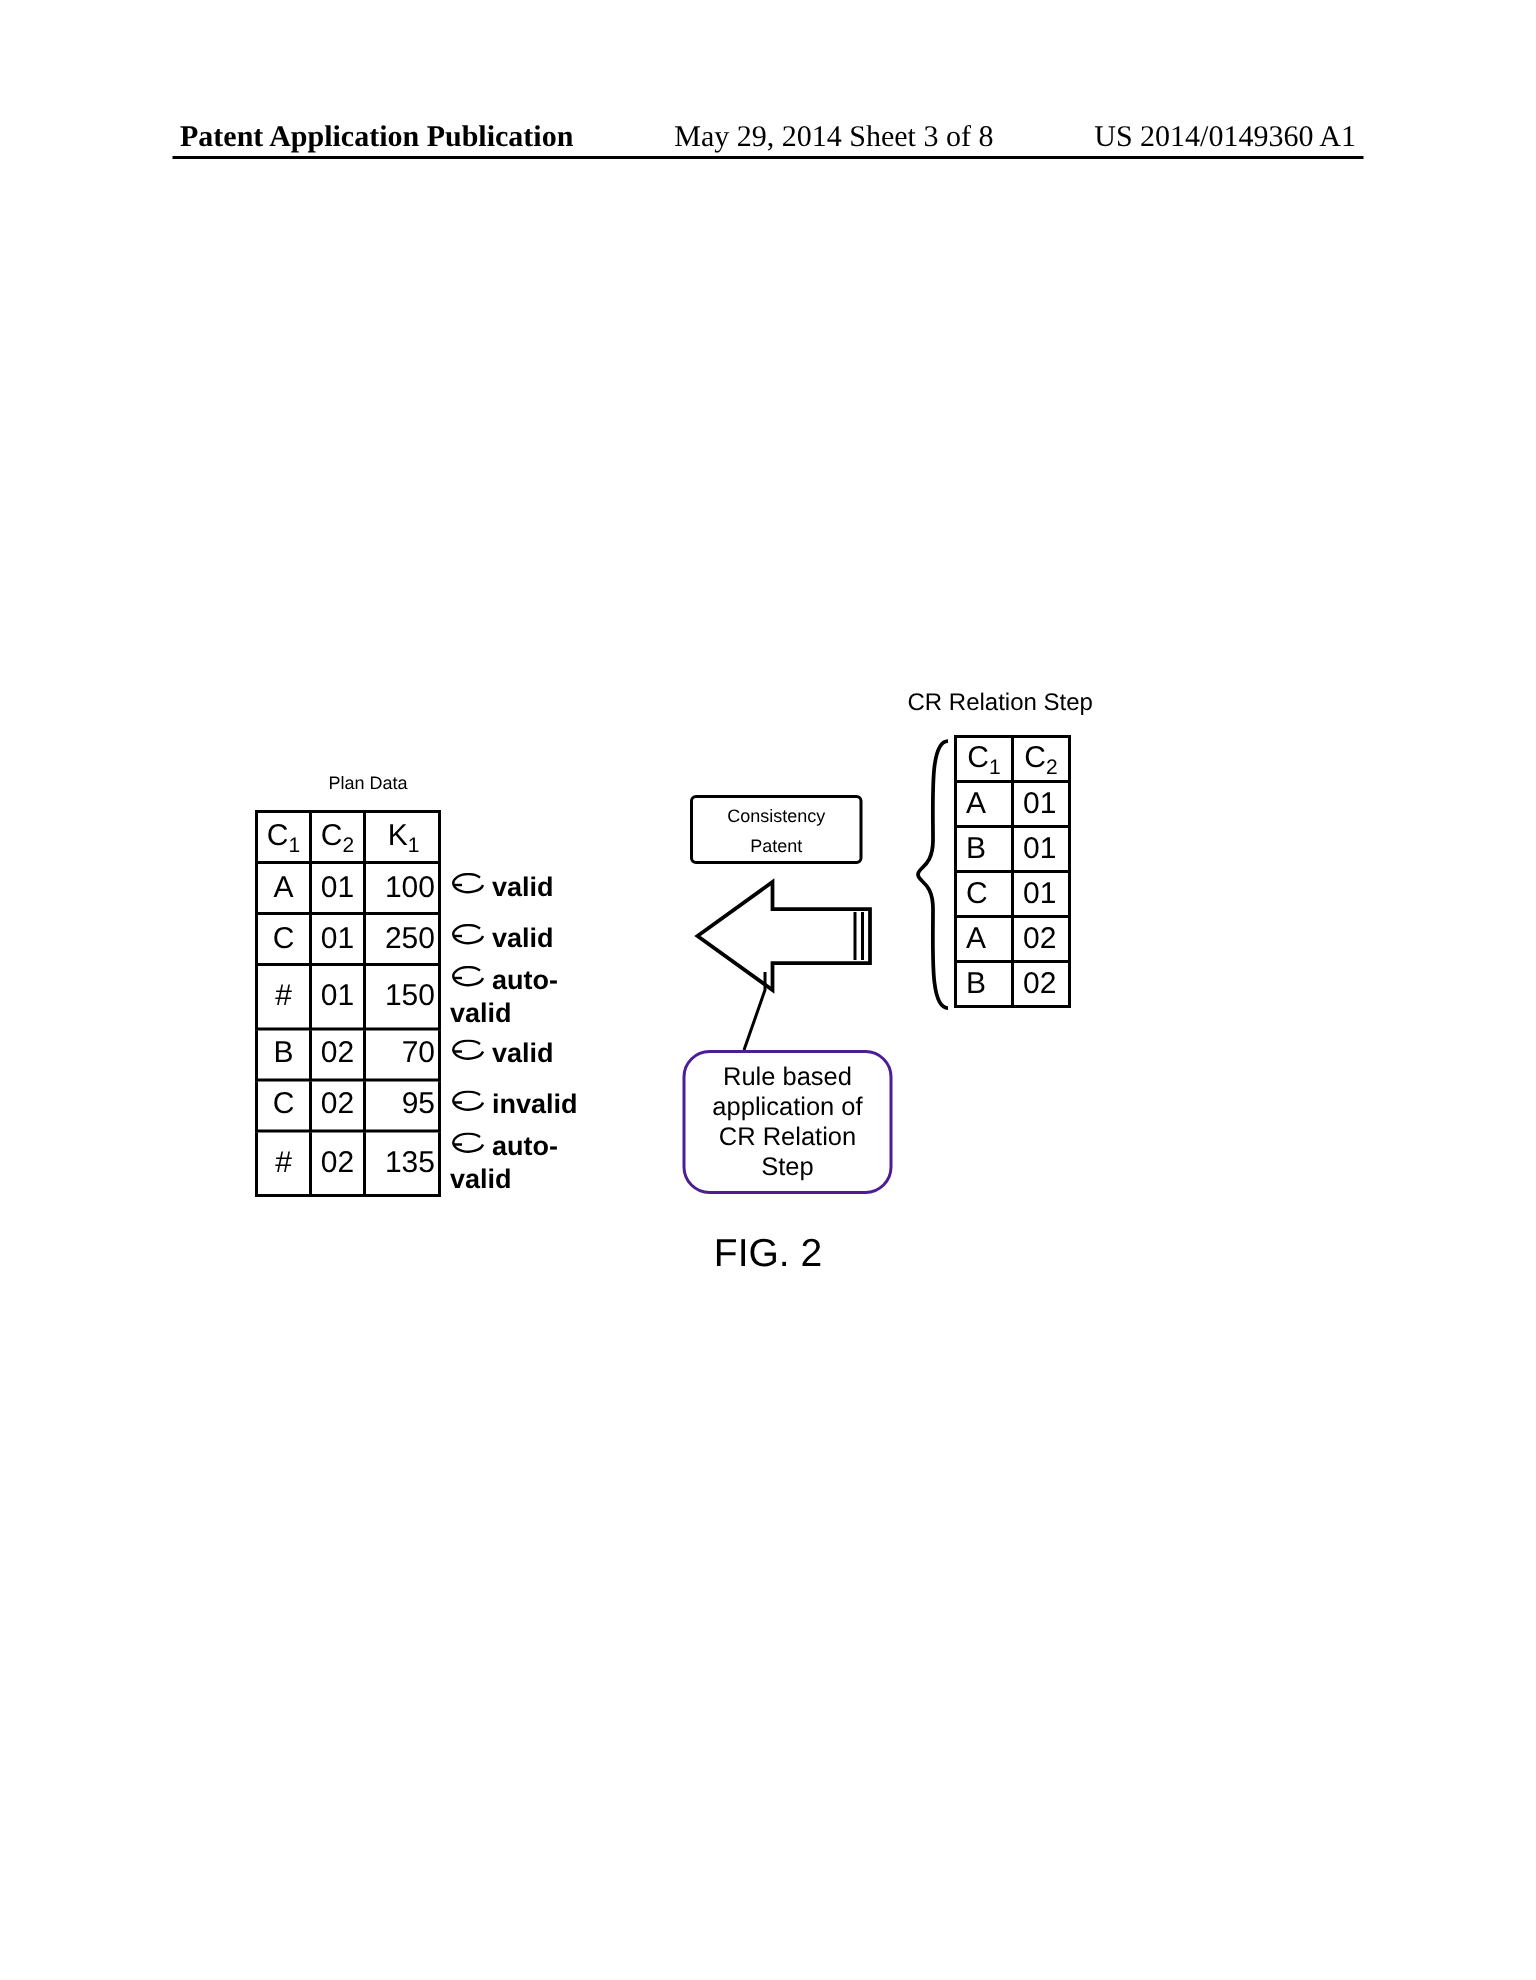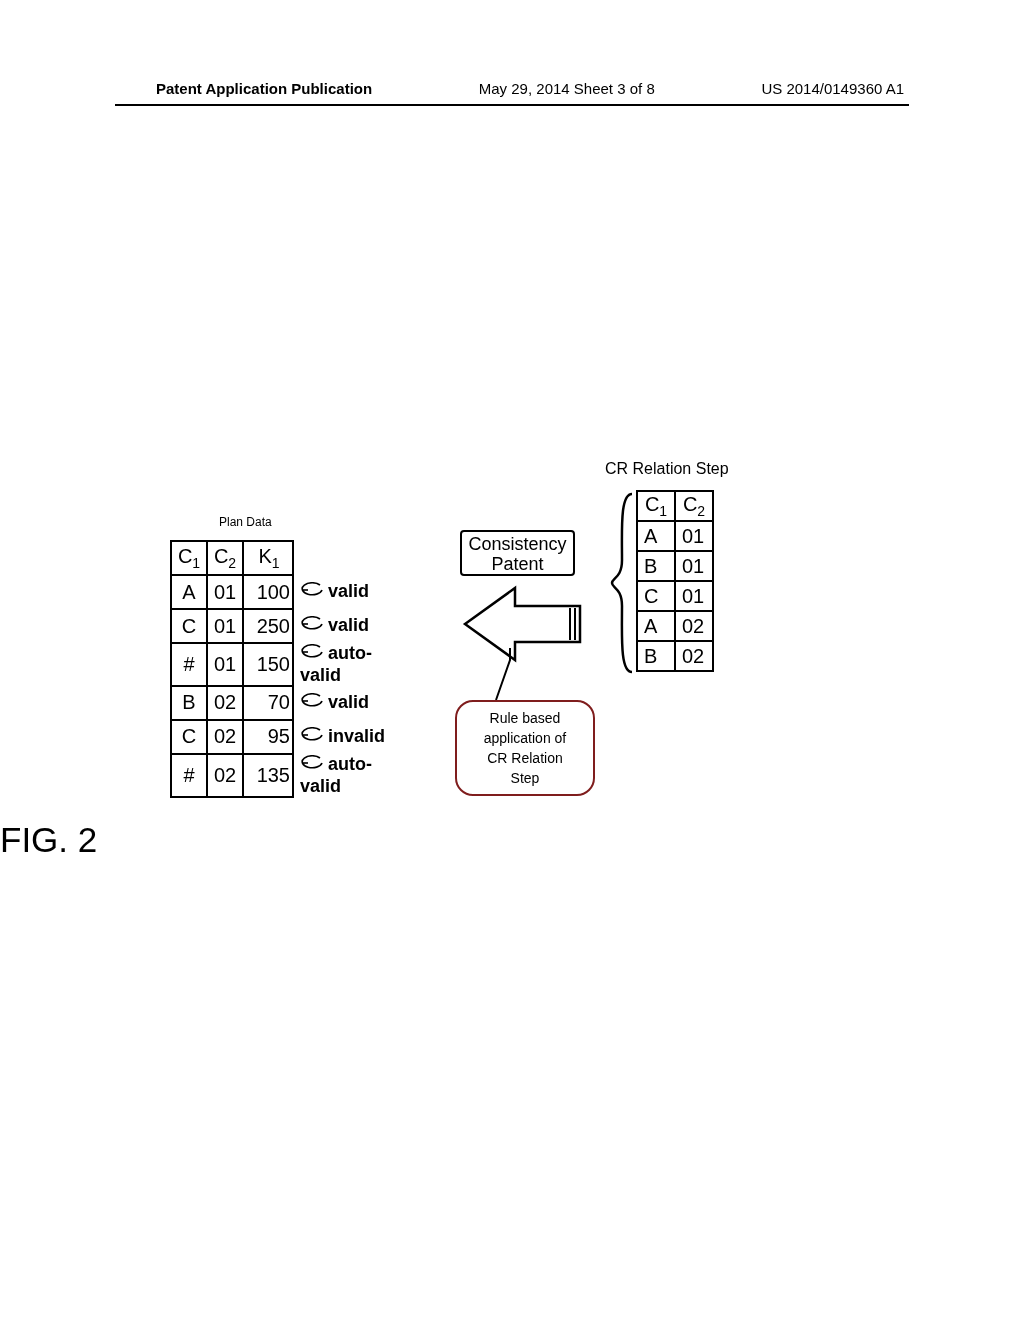--- a/index.html
+++ b/index.html
@@ -18,43 +18,42 @@
     width: 1024px;
     height: 1320px;
   }
   .header {
     position: absolute;
     top: 80px;
     left: 120px;
     right: 120px;
     display: flex;
     justify-content: space-between;
-    font-size: 15px;
-    font-family: Liberation Sans, sans-serif;
-    margin-left: 36px;
+    font-size: 20px;
+    font-family: Liberation Serif, serif;
   }
   .header .left { font-weight: bold; white-space: nowrap;}
   .header .center { font-weight: normal; white-space: nowrap;}
   .header .right { font-weight: normal; white-space: nowrap;}
   .hr {
     position: absolute;
     top: 104px;
     left: 115px;
     right: 115px;
     height: 2px;
     background: #000;
   }
 
   .figcaption {
     position: absolute;
     top: 820px;
     left: 0;
     right: 0;
-    text-align: left;
-    font-size: 35px;
+    text-align: center;
+    font-size: 26px;
     font-family: Arial, sans-serif;
   }
 
   
   .plan-title {
     position: absolute;
     left: 219px; top: 515px;
     font-size: 12px;
   }
   .plan-table {
@@ -108,41 +107,41 @@
   .cr-table td.l { text-align: left; padding-left: 6px;}
 
   
   .ce-box {
     position: absolute;
     left: 460px; top: 530px;
     width: 115px; height: 46px;
     border: 2px solid #000;
     border-radius: 4px;
     text-align: center;
-    font-size: 18px;
+    font-size: 12px;
     line-height: 20px;
     padding-top: 2px;
   }
 
   
   .arrow-svg {
     position: absolute;
     left: 460px; top: 582px;
     width: 158px; height: 84px;
   }
 
   
   .rule-box {
     position: absolute;
     left: 455px; top: 700px;
     width: 140px;
-    border: 2px solid #7f1d1d;
+    border: 2px solid #4c1d95;
     border-radius: 18px;
     text-align: center;
-    font-size: 14px;
+    font-size: 17px;
     line-height: 20px;
     padding: 6px 2px;
   }
   .callout-line-svg {
     position: absolute;
     left: 492px; top: 648px;
     width: 30px; height: 55px;
   }
 
   

